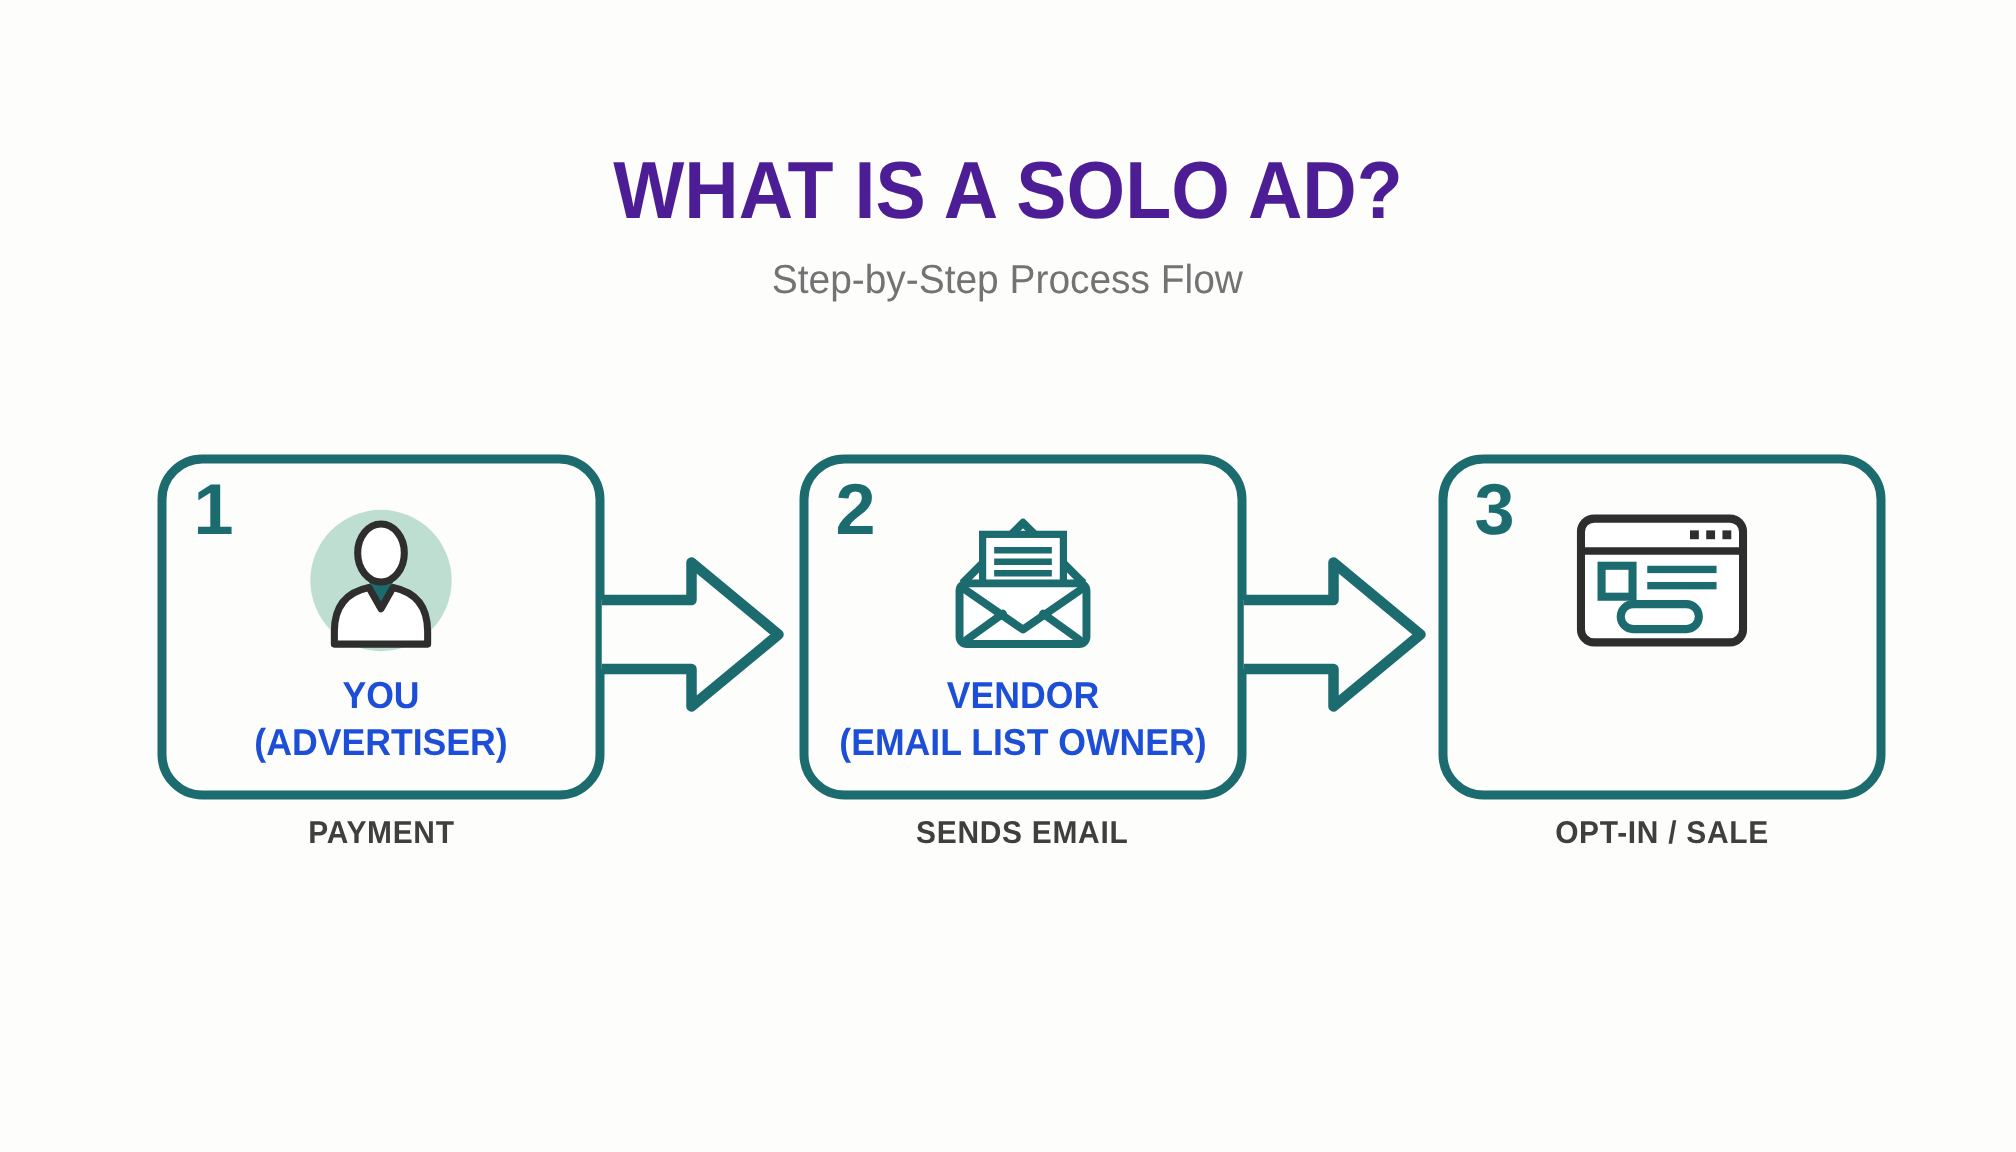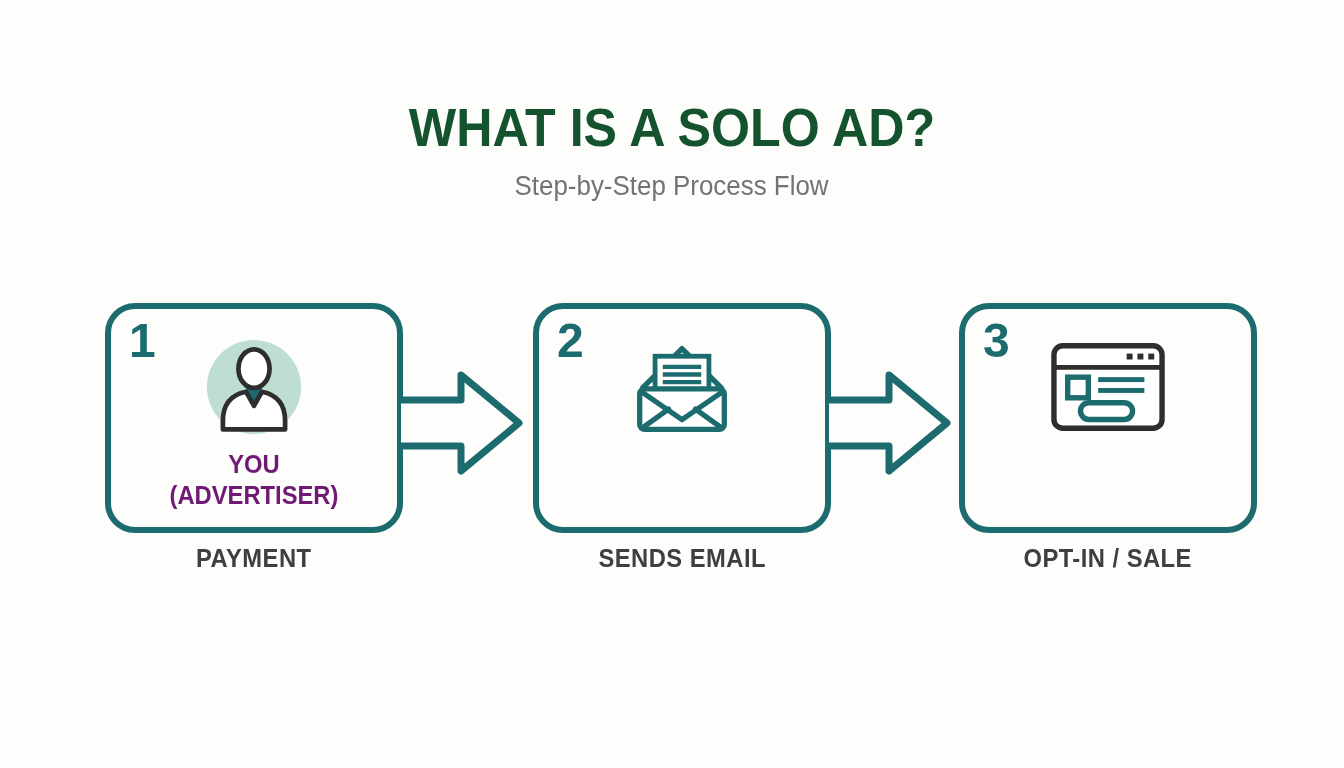--- a/index.html
+++ b/index.html
@@ -15,21 +15,21 @@
     overflow: hidden;
   }
   .title {
     position: absolute;
     top: 96px;
     left: 0;
     width: 1344px;
     text-align: center;
     font-size: 54px;
     font-weight: 700;
-    color: #14532d;
+    color: #4c1d95;
     letter-spacing: 0px;
   }
   .title > span {
     display: inline-block;
     transform: scaleX(0.93);
     transform-origin: 50% 50%;
   }
   .subtitle {
     position: absolute;
     top: 171px;
@@ -79,32 +79,32 @@
   }
   .box-label {
     position: absolute;
     top: 140px;
     left: 0;
     width: 286px;
     text-align: center;
     font-size: 25px;
     line-height: 31px;
     font-weight: 700;
-    color: #701a75;
+    color: #1d4ed8;
   }
   .box-label > div {
     transform: scaleX(0.95);
     transform-origin: 50% 50%;
   }
   .caption {
     position: absolute;
     top: 544px;
     width: 298px;
     text-align: center;
-    font-size: 25px;
+    font-size: 21px;
     font-weight: 700;
     color: #3f3f3f;
     letter-spacing: 0.5px;
   }
   .caption.c1 { left: 105px; }
   .caption.c2 { left: 533px; }
   .caption.c3 { left: 959px; }
   .caption > span {
     display: inline-block;
     transform: scaleX(0.95);
@@ -161,20 +161,24 @@
           <line x1="32" y1="27" x2="72" y2="27"></line>
           <line x1="32" y1="35" x2="72" y2="35"></line>
           <line x1="32" y1="43" x2="72" y2="43"></line>
           <line x1="32" y1="51" x2="72" y2="51"></line>
         </g>
         <rect x="8" y="50" width="88" height="42" rx="5" fill="#ffffff" stroke="#1c6b6e" stroke-width="5.5"></rect>
         <path d="M10,53 L52,82 L94,53" fill="none" stroke="#1c6b6e" stroke-width="5.5" stroke-linejoin="round"></path>
         <path d="M13,89 L38,71 M91,89 L66,71" fill="none" stroke="#1c6b6e" stroke-width="5.5" stroke-linecap="round"></path>
       </svg>
     </div>
+    <div class="box-label">
+      <div>VENDOR</div>
+      <div>(EMAIL LIST OWNER)</div>
+    </div>
   </div>
 
   <svg class="flow-arrow a2" viewBox="0 0 122 106" aria-hidden="true">
     <path d="M0,30 H60 V5 L118,53 L60,101 V76 H0" fill="#fdfdfc" stroke="#1c6b6e" stroke-width="7" stroke-linejoin="round"></path>
   </svg>
 
   <div class="step-box b3">
     <div class="step-number">3</div>
     <div class="icon-wrap">
       <svg width="114" height="90" viewBox="0 0 116 90" aria-hidden="true">

